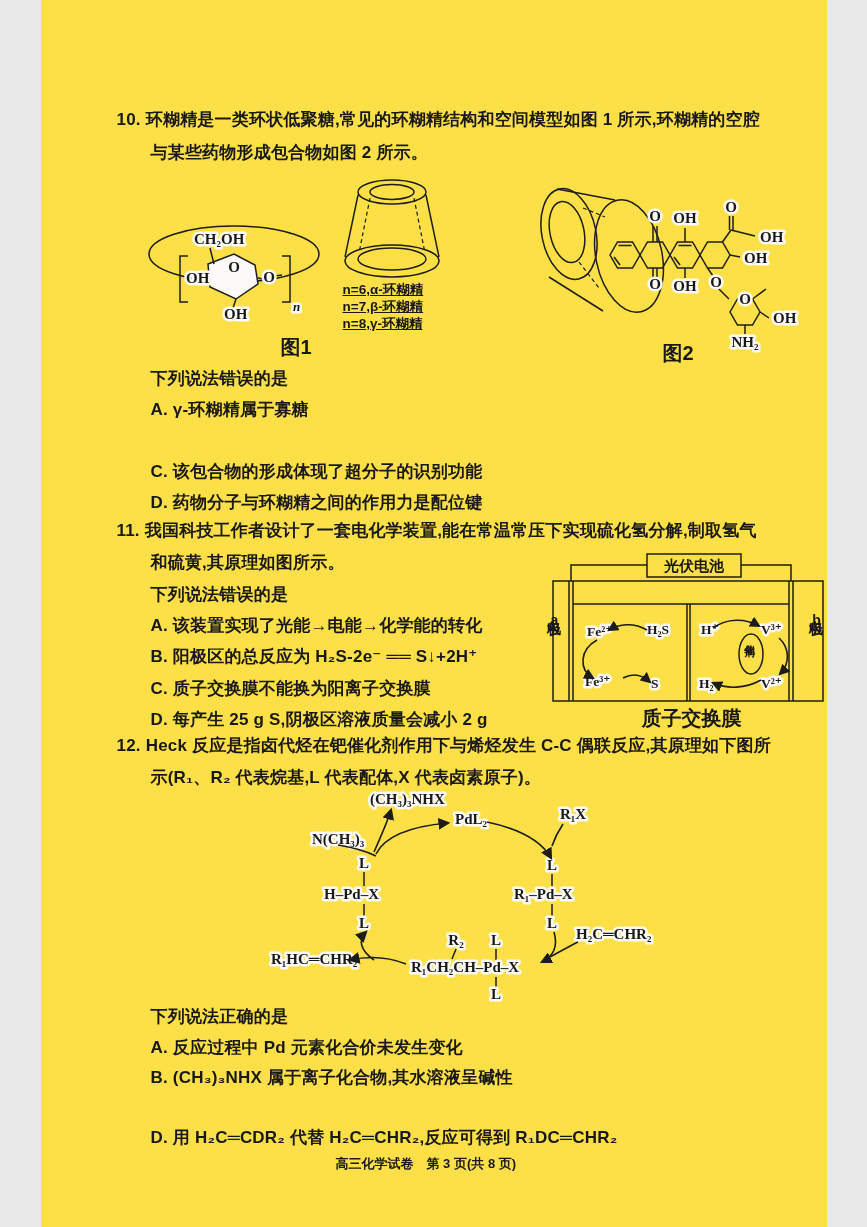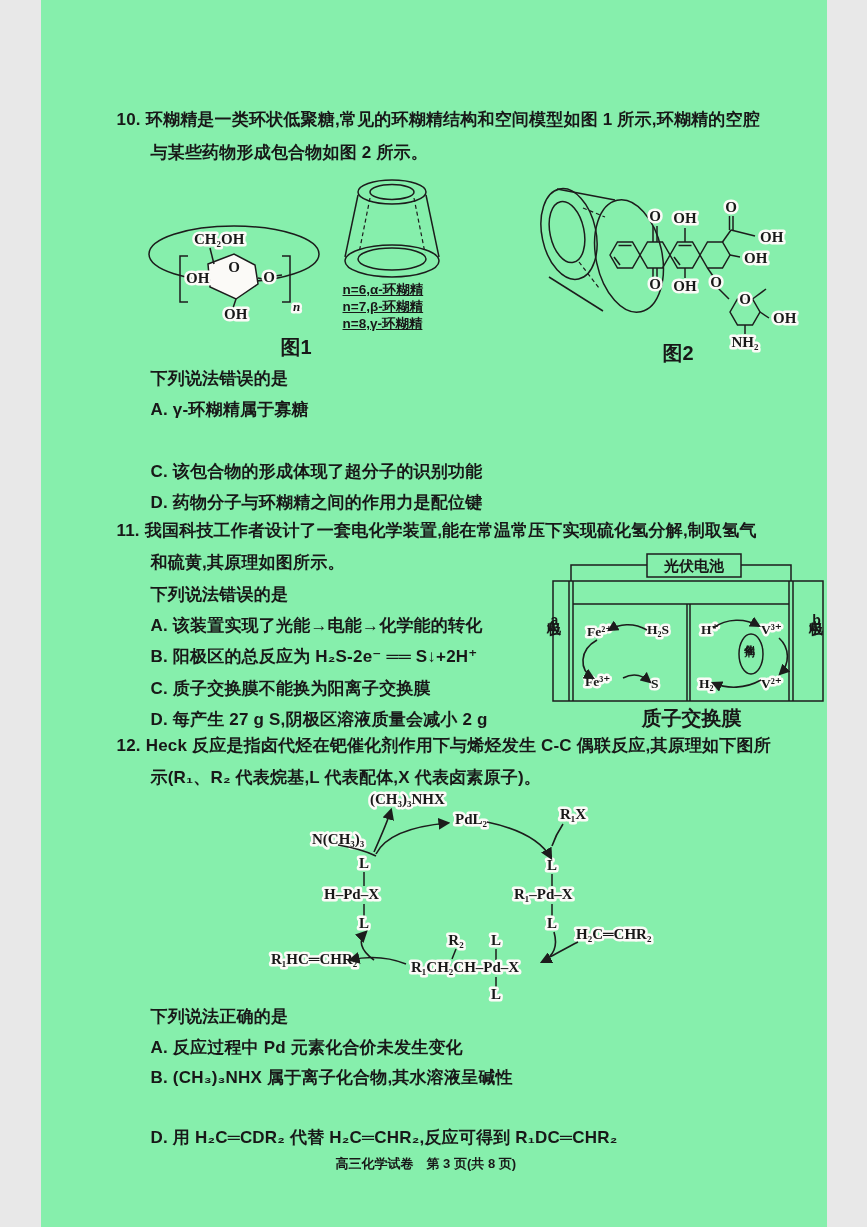--- a/index.html
+++ b/index.html
@@ -1,18 +1,18 @@
 <!DOCTYPE html>
 <html><head>
 <meta charset="utf-8">
 <style>
   html,body{margin:0;padding:0;background:#e8e8e8;}
   .page{
     position:relative;width:786px;height:1227px;margin:0 auto;
-    background:#86efac;color:#181818;overflow:hidden;
+    background:#fde047;color:#181818;overflow:hidden;
     font-family:"Liberation Sans","DejaVu Sans",sans-serif;
   }
   .line{position:absolute;white-space:nowrap;font-size:17px;font-weight:600;letter-spacing:.2px;}
   .qnum{font-weight:700;margin-right:5px;}
   .caption{position:absolute;white-space:nowrap;font-size:20px;font-weight:700;}
   .legend{position:absolute;white-space:nowrap;font-size:13.5px;font-weight:700;line-height:17px;text-decoration:underline;}
   .vtext{position:absolute;writing-mode:vertical-rl;text-orientation:upright;
          font-size:14px;font-weight:700;line-height:1;letter-spacing:1px;}
   .vsmall{position:absolute;writing-mode:vertical-rl;text-orientation:upright;
          font-size:10.5px;font-weight:700;line-height:1;}
@@ -128,21 +128,21 @@
   <div class="line" style="left:110px;top:398px">A. γ-环糊精属于寡糖</div>
   <div class="line" style="left:110px;top:460px">C. 该包合物的形成体现了超分子的识别功能</div>
   <div class="line" style="left:110px;top:491px">D. 药物分子与环糊精之间的作用力是配位键</div>
 
   <div class="line" style="left:76px;top:519px"><span class="qnum">11.</span><span>我国科技工作者设计了一套电化学装置,能在常温常压下实现硫化氢分解,制取氢气</span></div>
   <div class="line" style="left:110px;top:551px">和硫黄,其原理如图所示。</div>
   <div class="line" style="left:110px;top:583px">下列说法错误的是</div>
   <div class="line" style="left:110px;top:614px">A. 该装置实现了光能→电能→化学能的转化</div>
   <div class="line" style="left:110px;top:645px">B. 阳极区的总反应为 H₂S-2e⁻ ══ S↓+2H⁺</div>
   <div class="line" style="left:110px;top:677px">C. 质子交换膜不能换为阳离子交换膜</div>
-  <div class="line" style="left:110px;top:708px">D. 每产生 27 g S,阴极区溶液质量会减小 2 g</div>
+  <div class="line" style="left:110px;top:708px">D. 每产生 25 g S,阴极区溶液质量会减小 2 g</div>
 
   <svg style="left:498px;top:548px" width="290" height="180" viewBox="0 0 290 180">
     <defs>
       <marker id="ah1" viewBox="0 0 10 10" refX="8" refY="5" markerWidth="7" markerHeight="7" orient="auto-start-reverse">
         <path d="M0,0 L10,5 L0,10 z" fill="#1c1c1c"></path>
       </marker>
     </defs>
     <rect class="sk" x="108" y="6" width="94" height="23"></rect>
     <text class="cjk" x="155" y="23" text-anchor="middle" style="font-size:15px">光伏电池</text>
     <polyline class="sk" points="108,17 32,17 32,33"></polyline>

